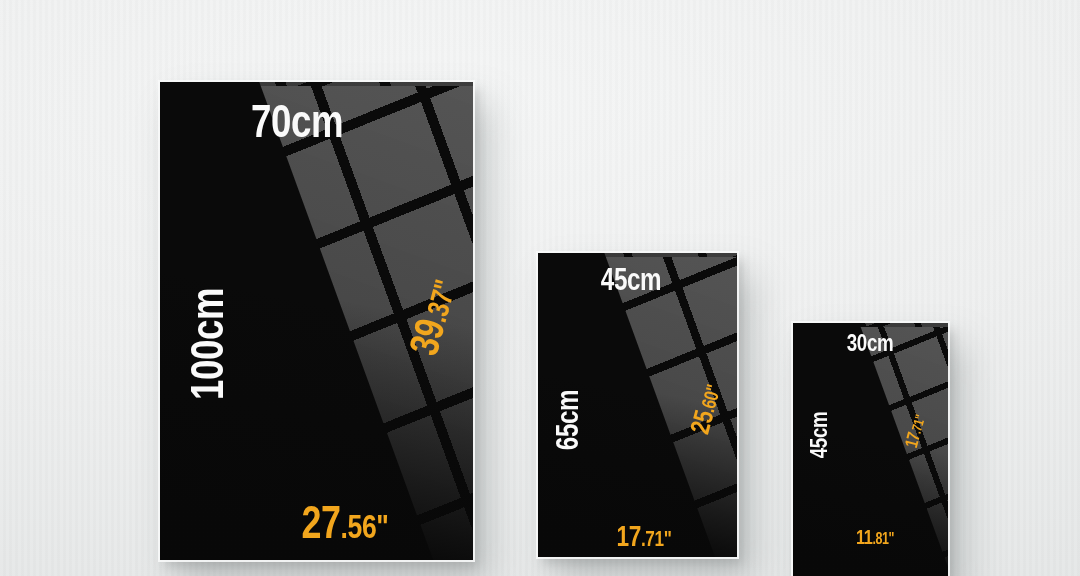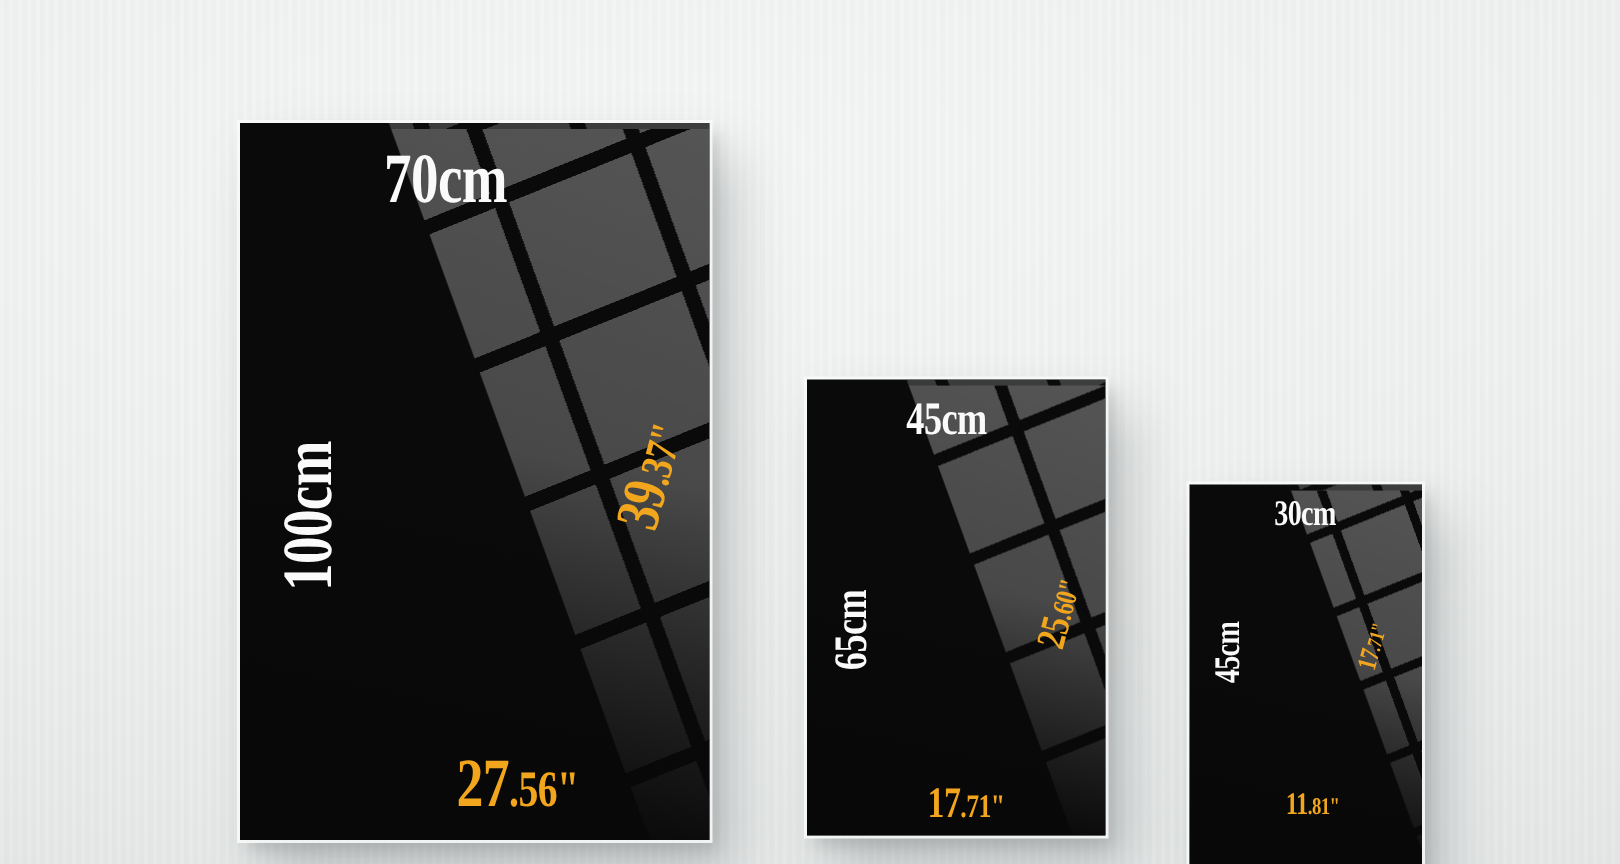--- a/index.html
+++ b/index.html
@@ -1,20 +1,20 @@
 <!DOCTYPE html>
 <html style="--accent: #F2A61D; --label-white: #FAFAFA;"><head>
 <meta charset="utf-8">
 <style>
   html,body{margin:0;padding:0;background:#dfe1e1;}
   .scene{
     position:relative;
     width:1080px;height:576px;
     overflow:hidden;
-    font-family:Liberation Serif, serif;
+    font-family:Liberation Sans, sans-serif;
     background:
       repeating-linear-gradient(90deg, rgba(255,255,255,.05) 0 3px, rgba(0,0,0,.012) 3px 6px),
       radial-gradient(130% 95% at 42% 18%, #f4f5f5 0%, #eeefef 50%, #e4e6e6 100%);
   }
   .poster{
     position:absolute;
     background:#0a0a0a;
     overflow:hidden;
     box-shadow:
       0 0 0 2px rgba(248,249,249,.9),

